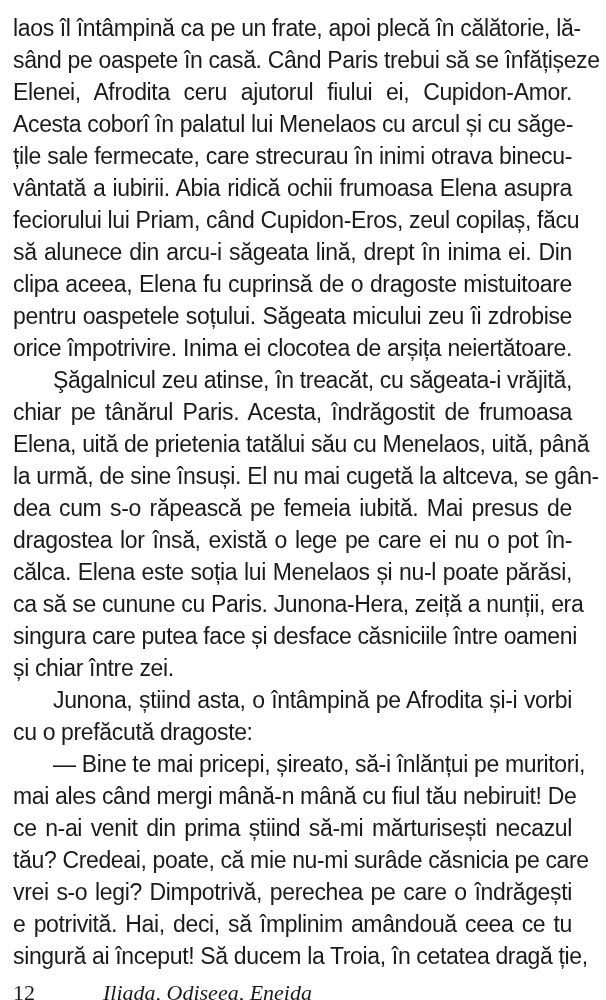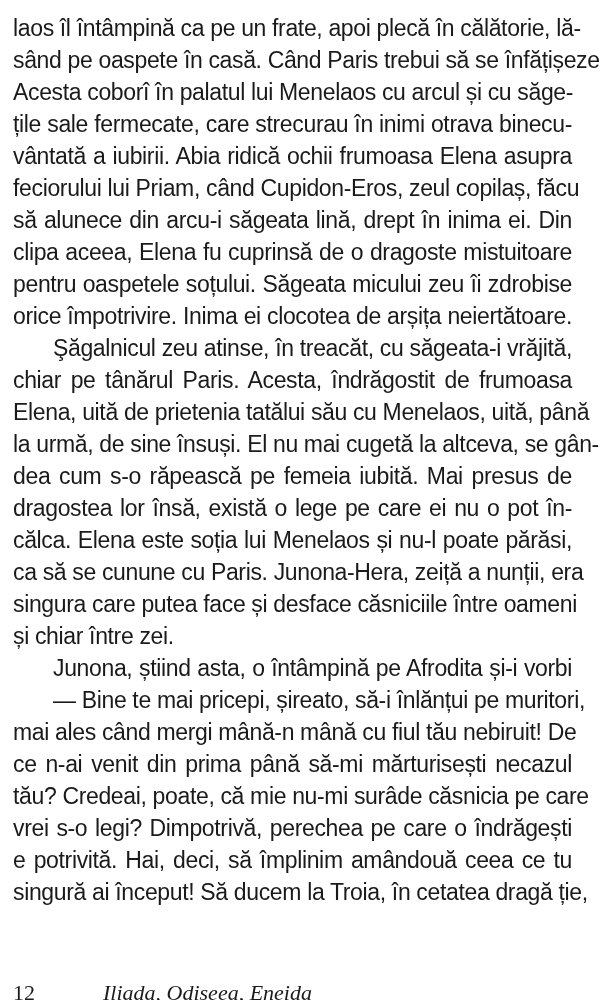--- a/index.html
+++ b/index.html
@@ -55,42 +55,44 @@
     .running-title {
       font-style: italic;
     }
   </style>
 </head>
 <body>
 
 <div class="page-body">
   <span class="line">laos îl întâmpină ca pe un frate, apoi plecă în călătorie, lă-</span>
   <span class="line">sând pe oaspete în casă. Când Paris trebui să se înfățișeze</span>
+  <span class="line">Elenei, Afrodita ceru ajutorul fiului ei, Cupidon-Amor.</span>
   <span class="line">Acesta coborî în palatul lui Menelaos cu arcul și cu săge-</span>
   <span class="line">țile sale fermecate, care strecurau în inimi otrava binecu-</span>
   <span class="line">vântată a iubirii. Abia ridică ochii frumoasa Elena asupra</span>
   <span class="line">feciorului lui Priam, când Cupidon-Eros, zeul copilaș, făcu</span>
   <span class="line">să alunece din arcu-i săgeata lină, drept în inima ei. Din</span>
   <span class="line">clipa aceea, Elena fu cuprinsă de o dragoste mistuitoare</span>
   <span class="line">pentru oaspetele soțului. Săgeata micului zeu îi zdrobise</span>
   <span class="line">orice împotrivire. Inima ei clocotea de arșița neiertătoare.</span>
   <span class="line indent">Şăgalnicul zeu atinse, în treacăt, cu săgeata-i vrăjită,</span>
   <span class="line">chiar pe tânărul Paris. Acesta, îndrăgostit de frumoasa</span>
   <span class="line">Elena, uită de prietenia tatălui său cu Menelaos, uită, până</span>
   <span class="line">la urmă, de sine însuși. El nu mai cugetă la altceva, se gân-</span>
   <span class="line">dea cum s-o răpească pe femeia iubită. Mai presus de</span>
   <span class="line">dragostea lor însă, există o lege pe care ei nu o pot în-</span>
   <span class="line">călca. Elena este soția lui Menelaos și nu-l poate părăsi,</span>
   <span class="line">ca să se cunune cu Paris. Junona-Hera, zeiță a nunții, era</span>
   <span class="line">singura care putea face și desface căsniciile între oameni</span>
   <span class="line last">și chiar între zei.</span>
   <span class="line indent">Junona, știind asta, o întâmpină pe Afrodita și-i vorbi</span>
+  <span class="line last">cu o prefăcută dragoste:</span>
   <span class="line indent">— Bine te mai pricepi, șireato, să-i înlănțui pe muritori,</span>
   <span class="line">mai ales când mergi mână-n mână cu fiul tău nebiruit! De</span>
-  <span class="line">ce n-ai venit din prima până să-mi mărturisești necazul</span>
+  <span class="line">ce n-ai venit din prima știind să-mi mărturisești necazul</span>
   <span class="line">tău? Credeai, poate, că mie nu-mi surâde căsnicia pe care</span>
   <span class="line">vrei s-o legi? Dimpotrivă, perechea pe care o îndrăgești</span>
   <span class="line">e potrivită. Hai, deci, să împlinim amândouă ceea ce tu</span>
   <span class="line">singură ai început! Să ducem la Troia, în cetatea dragă ție,</span>
 </div>
 
 <div class="footer">
   <span class="page-number">12</span><span class="running-title">Iliada, Odiseea, Eneida</span>
 </div>
 

